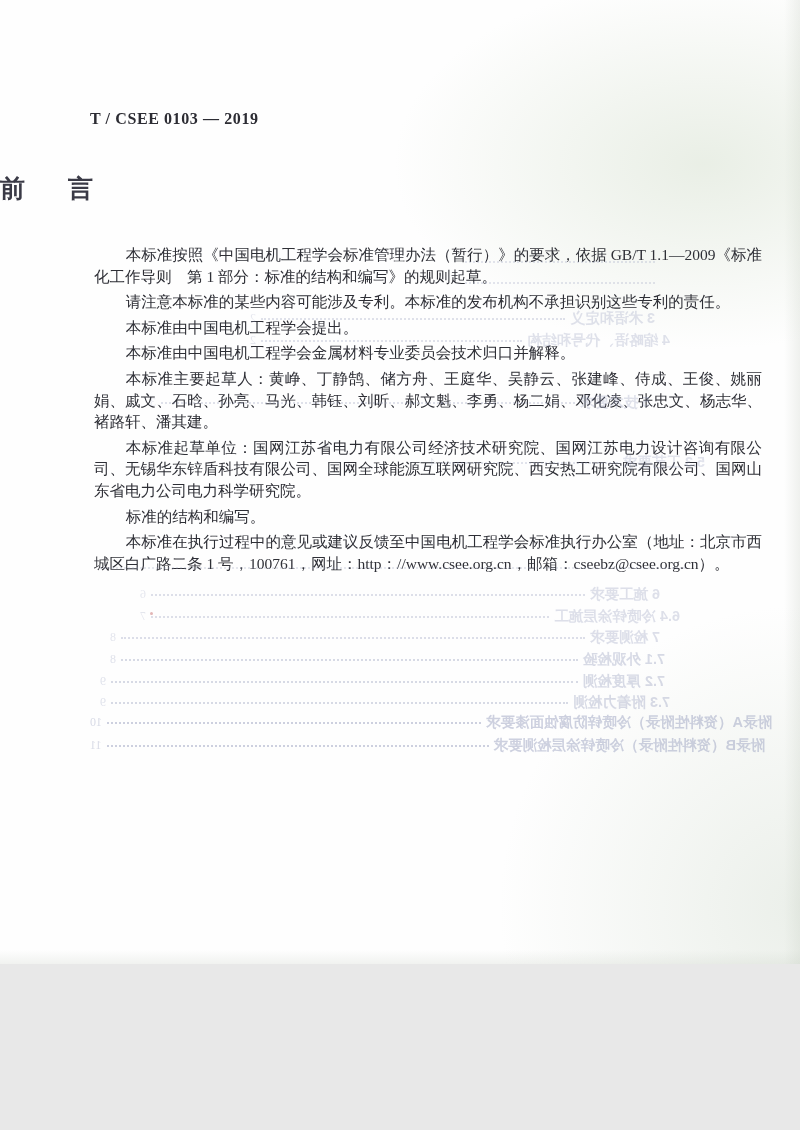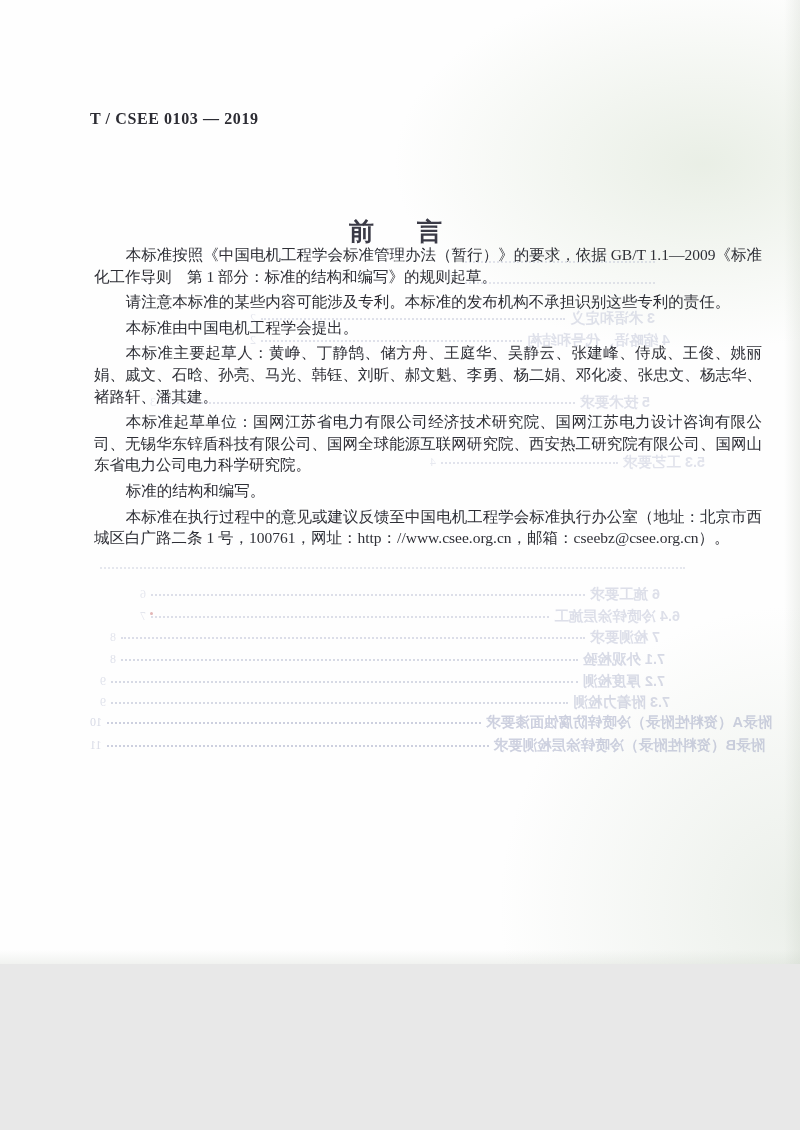--- a/index.html
+++ b/index.html
@@ -16,25 +16,23 @@
       linear-gradient(to top, rgba(200,206,196,0.25) 0px, rgba(200,206,196,0) 14px),
       #fefefe;
   }
   .doc-number{
     position:absolute;left:90px;top:110px;
     font-size:16px;font-weight:bold;color:#2c2c33;
     letter-spacing:0.6px;white-space:nowrap;
   }
   .page-title{
     position:absolute;left:0;top:172px;width:100%;
-    text-align:center;
     font-family:Liberation Serif, serif;
     font-size:25px;font-weight:600;color:#3a3a46;
     letter-spacing:9px;
-    margin-top:43px;
   }
   .body-text{
     position:absolute;left:90px;top:240px;width:676px;
     font-size:15.5px;line-height:21.6px;color:#2e2f36;
     text-align:justify;
   }
   .body-text p{margin:4px;text-indent:2.05em;}
   .page-num{
     position:absolute;left:100px;top:1042px;
     font-size:20px;color:#4d4d55;letter-spacing:1px;
@@ -64,20 +62,21 @@
 <div class="page">
 
   <div class="doc-number">T / CSEE 0103 — 2019</div>
 
   <div class="page-title">前　言</div>
 
   <div class="body-text">
     <p>本标准按照《中国电机工程学会标准管理办法（暂行）》的要求，依据 GB/T 1.1—2009《标准化工作导则　第 1 部分：标准的结构和编写》的规则起草。</p>
     <p>请注意本标准的某些内容可能涉及专利。本标准的发布机构不承担识别这些专利的责任。</p>
     <p>本标准由中国电机工程学会提出。</p>
+    <p>本标准由中国电机工程学会金属材料专业委员会技术归口并解释。</p>
     <p>本标准主要起草人：黄峥、丁静鹄、储方舟、王庭华、吴静云、张建峰、侍成、王俊、姚丽娟、戚文、石晗、孙亮、马光、韩钰、刘昕、郝文魁、李勇、杨二娟、邓化凌、张忠文、杨志华、褚路轩、潘其建。</p>
     <p>本标准起草单位：国网江苏省电力有限公司经济技术研究院、国网江苏电力设计咨询有限公司、无锡华东锌盾科技有限公司、国网全球能源互联网研究院、西安热工研究院有限公司、国网山东省电力公司电力科学研究院。</p>
     <p>标准的结构和编写。</p>
     <p>本标准在执行过程中的意见或建议反馈至中国电机工程学会标准执行办公室（地址：北京市西城区白广路二条 1 号，100761，网址：http：//www.csee.org.cn，邮箱：cseebz@csee.org.cn）。</p>
   </div>
 
   <div class="ghost-row" style="top:252px;left:460px;right:140px;opacity:0.26">
     <span class="ghost-label"></span>
     <span class="ghost-dots"></span>
     <span class="ghost-page"></span>

